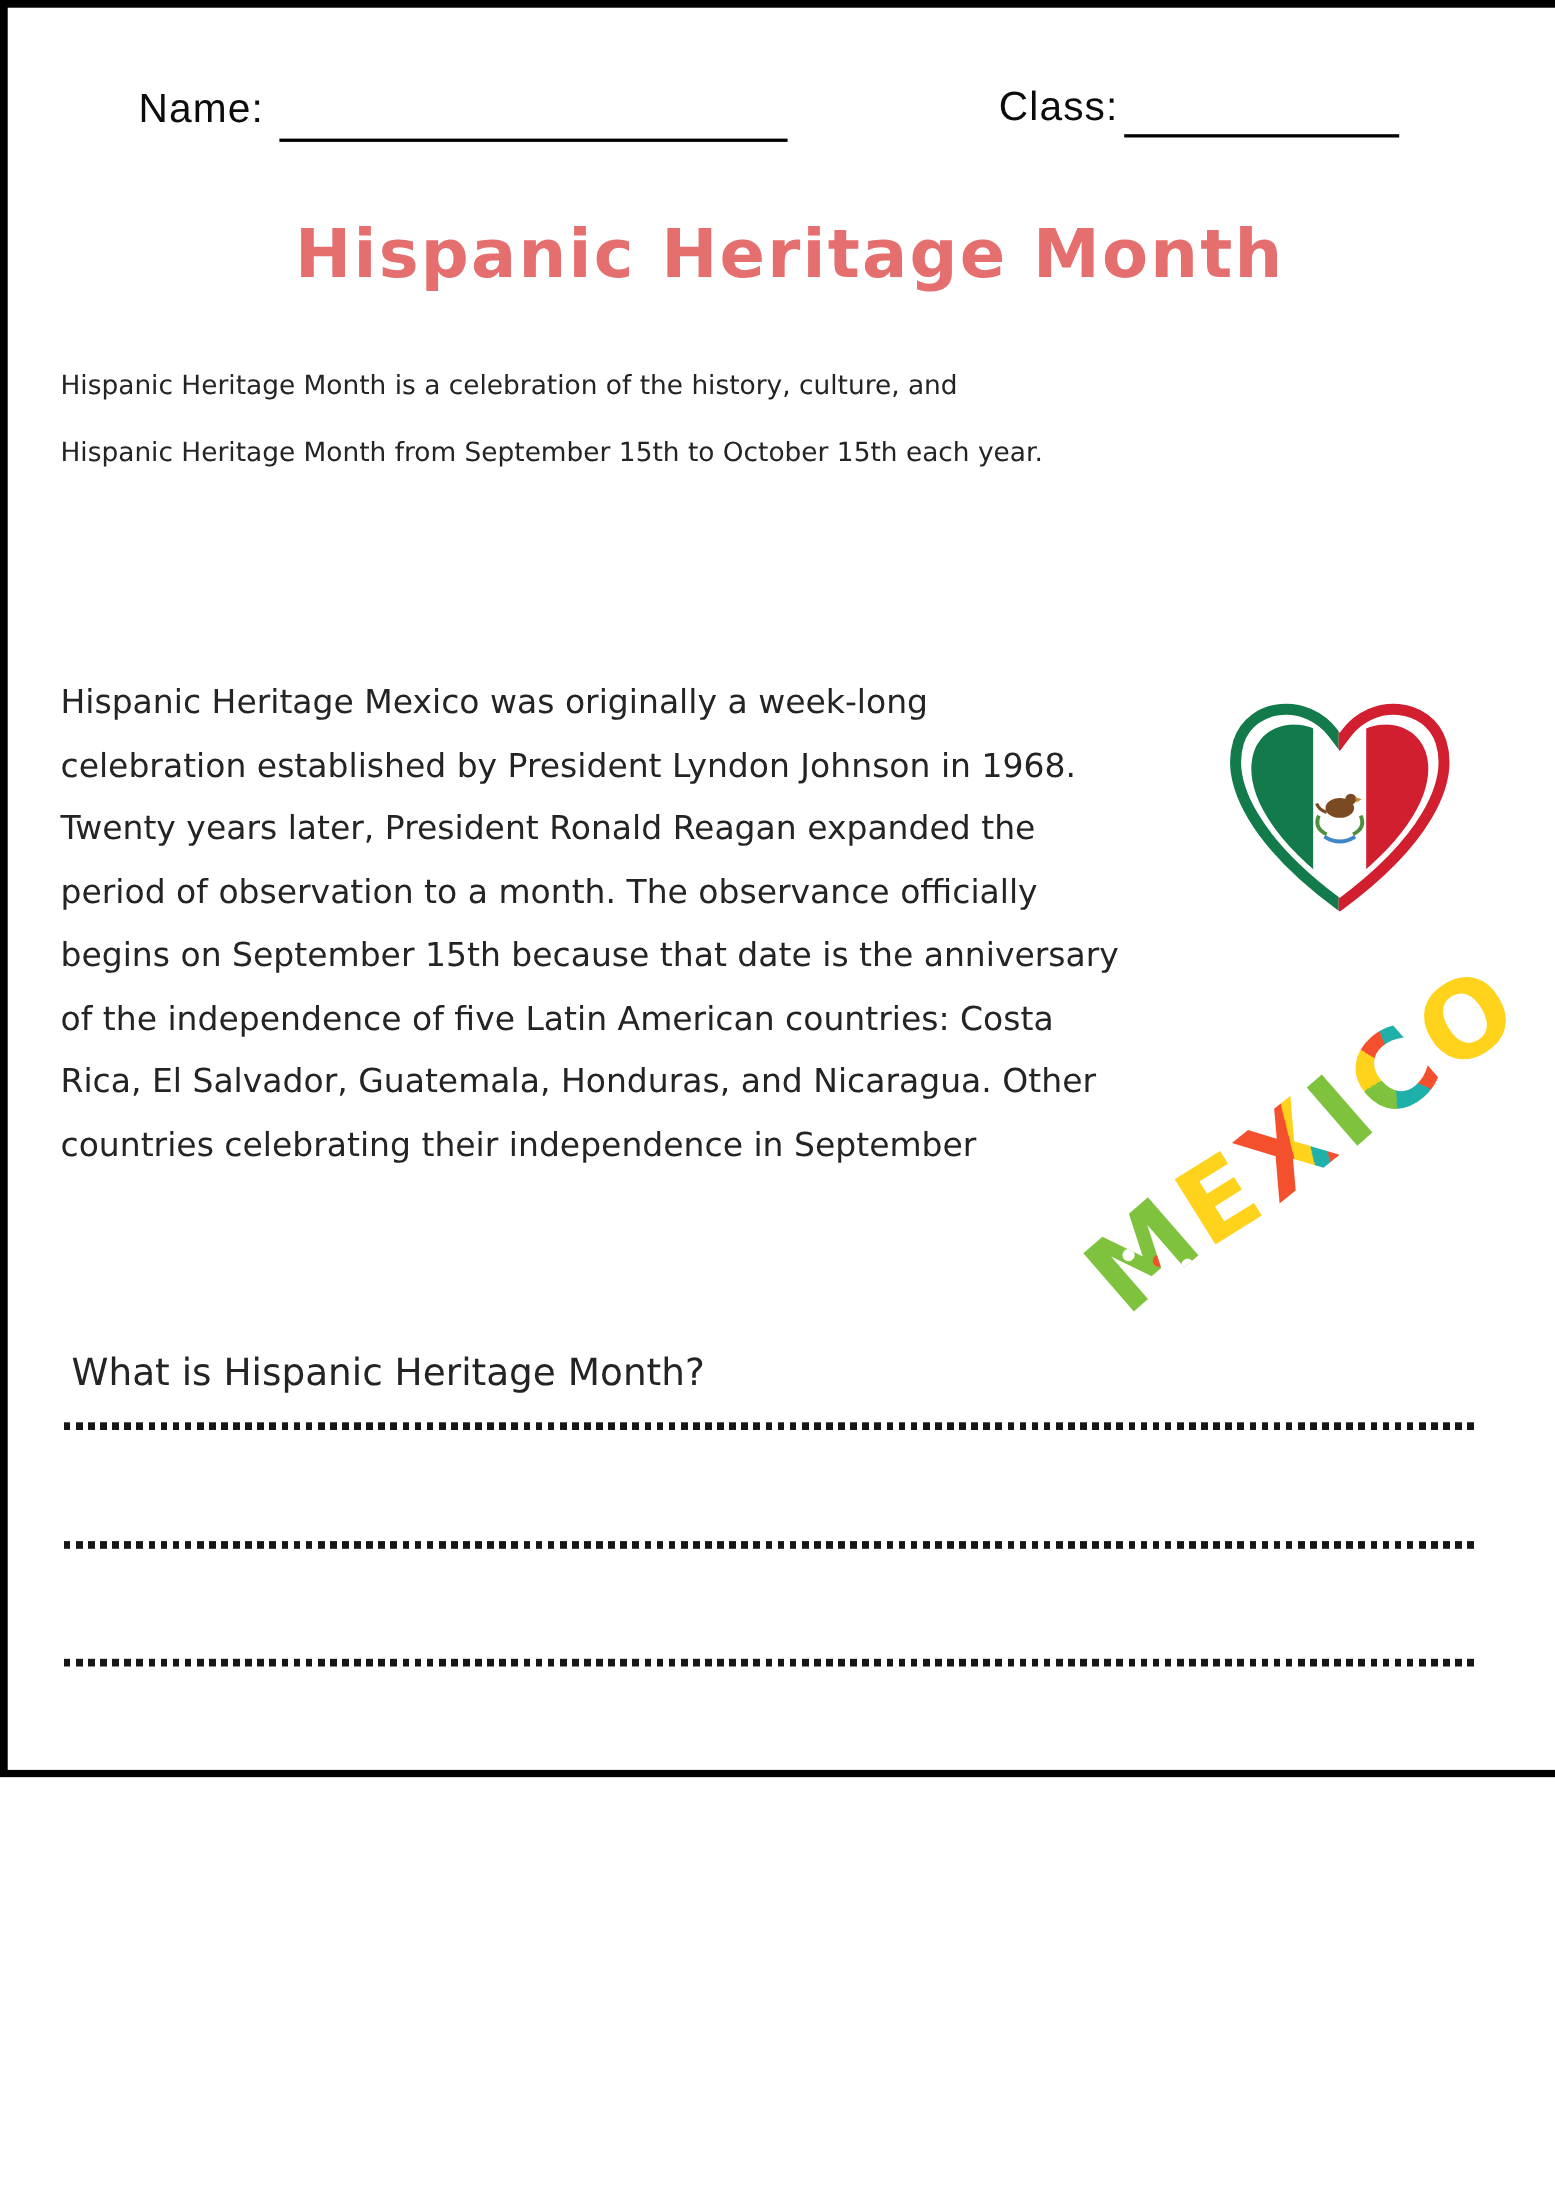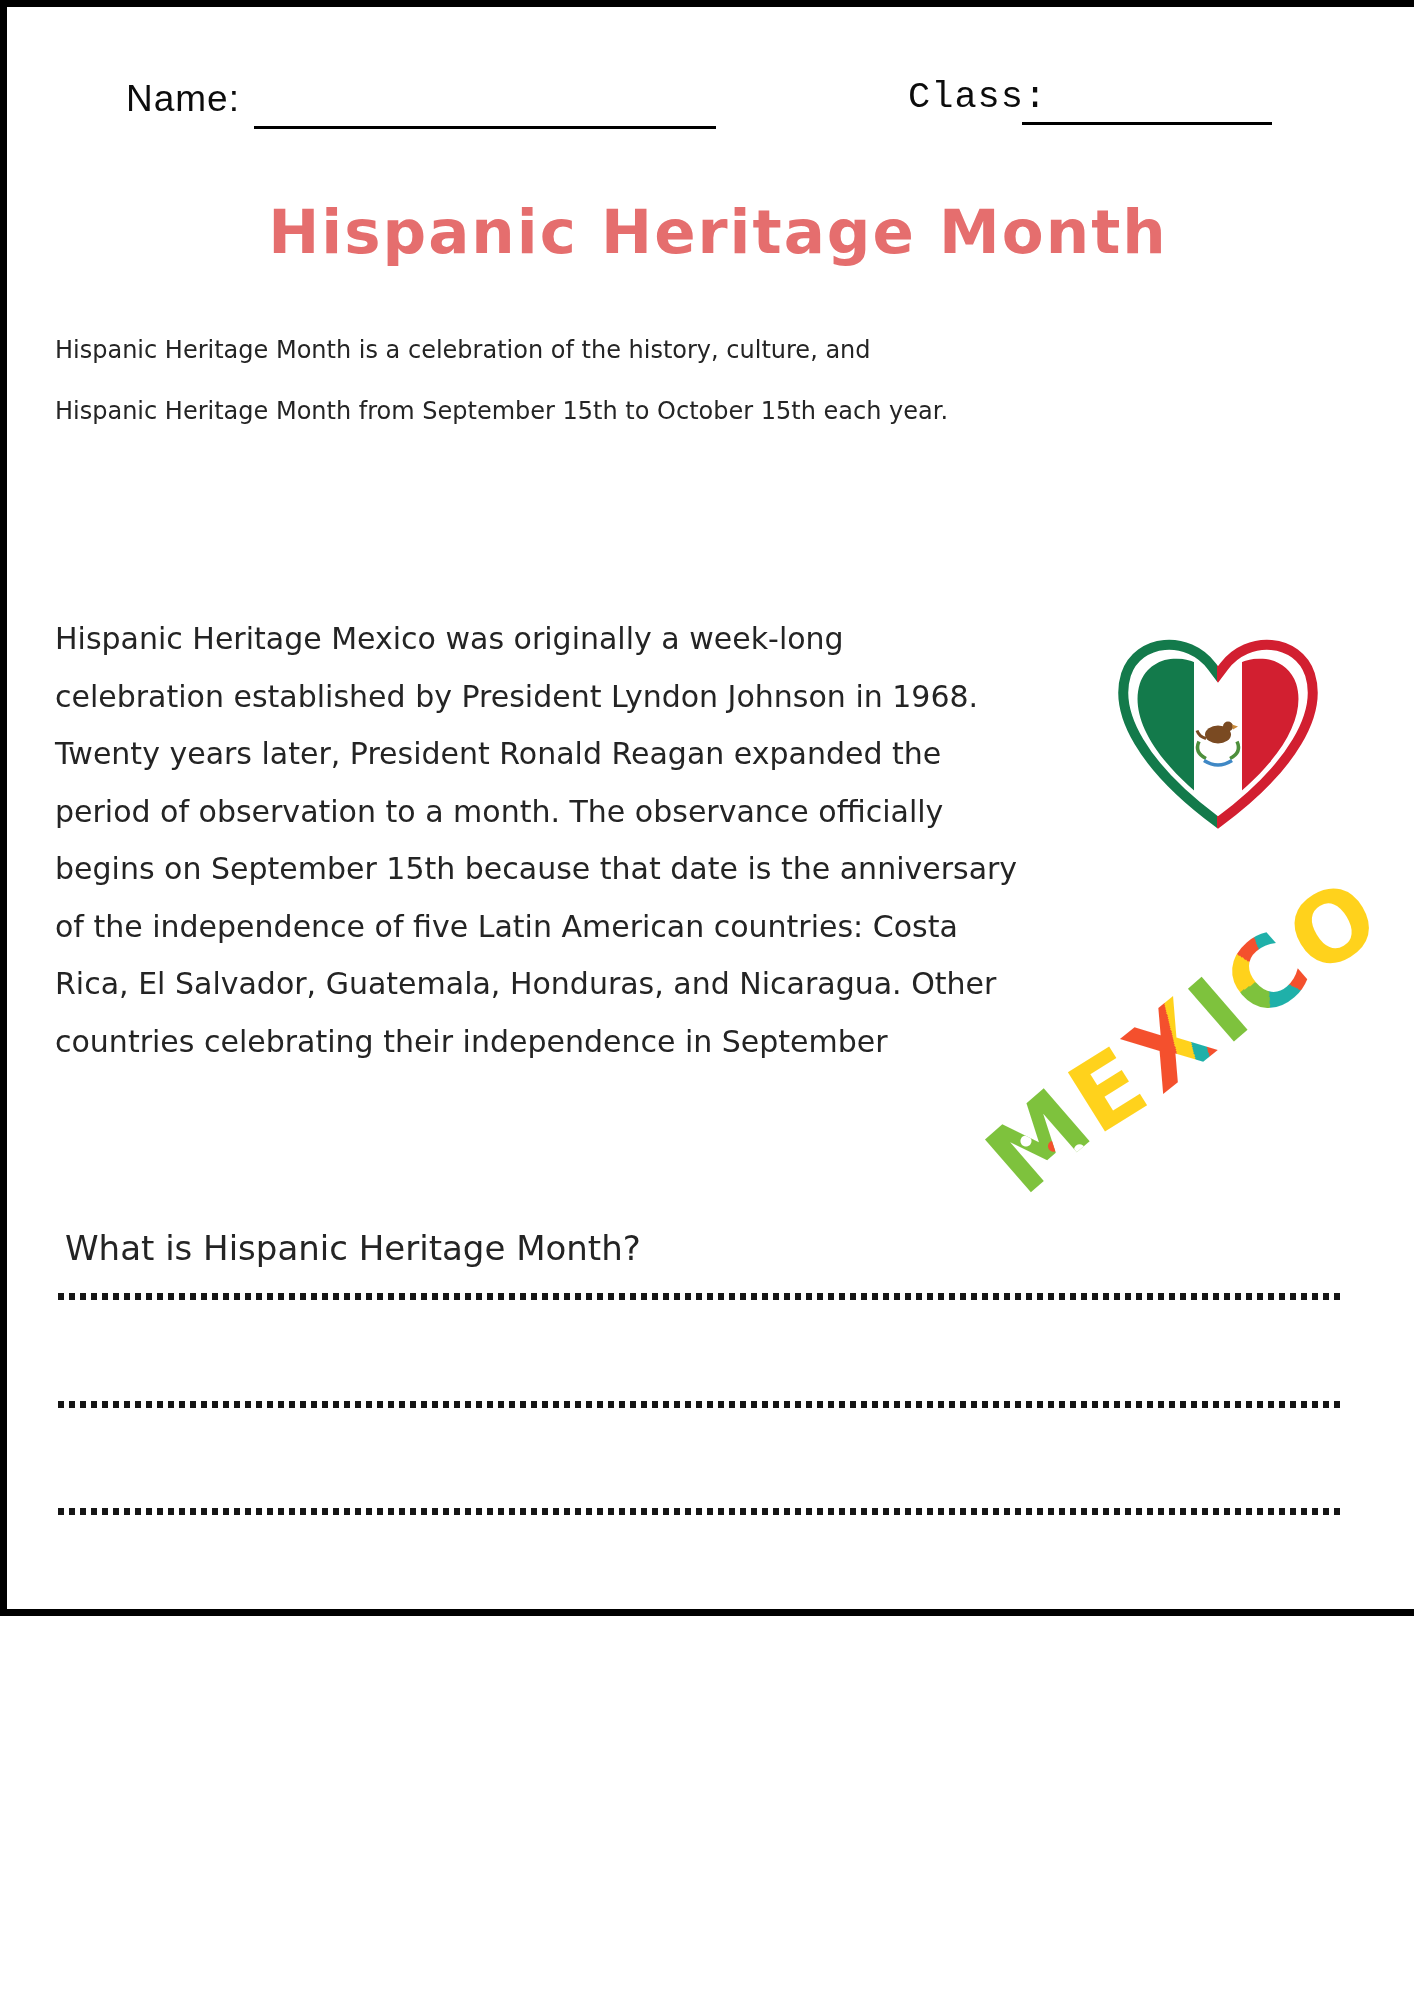--- a/index.html
+++ b/index.html
@@ -17,21 +17,21 @@
     pointer-events:none;
   }
   
   .hdr-label{
     position:absolute;
     font-family:"Liberation Sans", sans-serif;
     font-size:37px;color:#0c0c0c;letter-spacing:1px;
     white-space:nowrap;
   }
   #name-label{left:126px;top:78px;}
-  #class-label{left:908px;top:76px;font-family:Liberation Mono, monospace;}
+  #class-label{left:908px;top:76px;}
   .blank-line{position:absolute;height:3px;background:#000;}
   #name-line{left:254px;top:126px;width:462px;}
   #class-line{left:1022px;top:122px;width:250px;}
   
   .title{
     position:absolute;left:0;top:196px;width:100%;
     text-align:center;
     font-size:61px;font-weight:bold;letter-spacing:2px;
     color:var(--coral,#e56e6e);
     white-space:nowrap;

